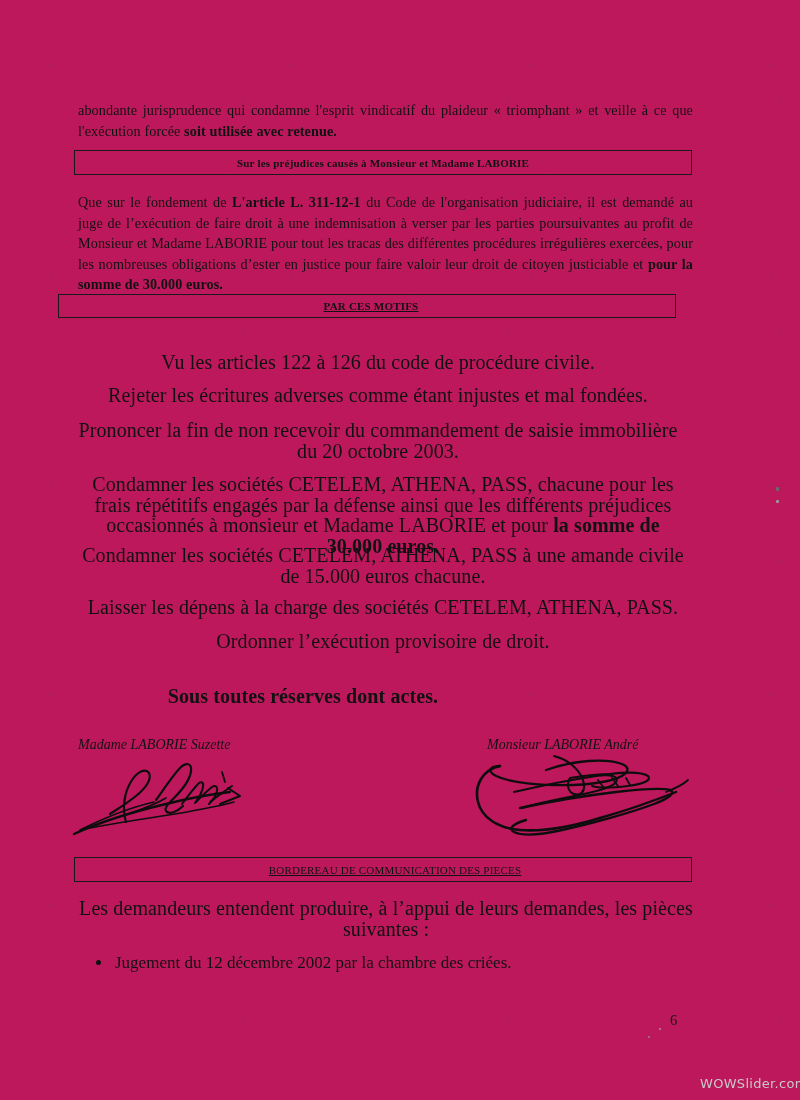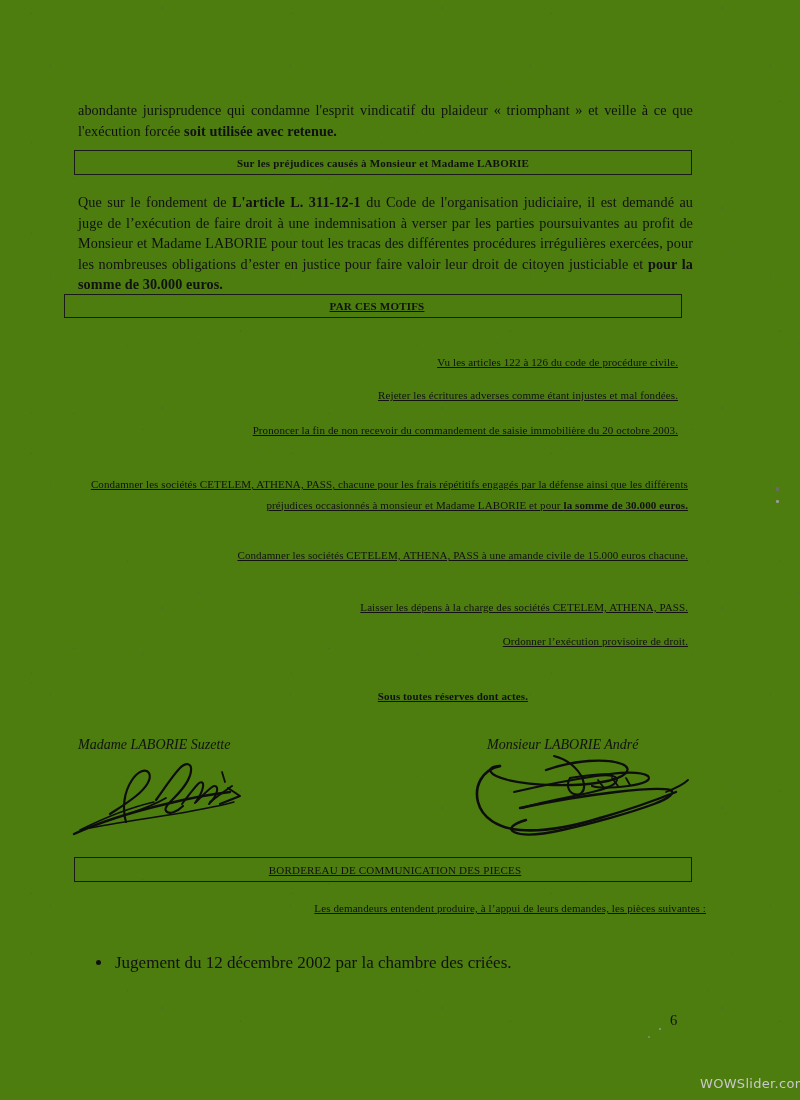--- a/index.html
+++ b/index.html
@@ -4,21 +4,21 @@
 <style>
   html, body {
     margin: 0;
     padding: 0;
     background: #ffffff;
   }
   .page {
     position: relative;
     width: 800px;
     height: 1100px;
-    background: #4d7c0f;
+    background: #be185d;
     overflow: hidden;
     font-family: "Liberation Serif", "DejaVu Serif", serif;
     color: #111111;
   }
 
   
   .noise {
     position: absolute;
     inset: 0;
     pointer-events: none;
@@ -46,25 +46,24 @@
 
   .body-text {
     position: absolute;
     font-size: 14.2px;
     line-height: 20.5px;
     text-align: justify;
     letter-spacing: .1px;
   }
   .para-left {
     position: absolute;
-    font-size: 11px;
+    font-size: 20px;
     line-height: 20.5px;
-    text-align: right;
+    text-align: center;
     letter-spacing: .1px;
-    text-decoration: underline;
   }
   b, .b { font-weight: bold; }
 
   
   .section-box {
     position: absolute;
     border: 1.3px solid #1a1a1a;
     box-sizing: border-box;
     display: flex;
     align-items: center;
@@ -134,21 +133,21 @@
   <div class="noise"></div>
 
   <div class="body-text" style="left:78px; top:100px; width:615px;">abondante jurisprudence qui condamne l'esprit vindicatif du plaideur « triomphant » et veille à ce que l'exécution forcée <b>soit utilisée avec retenue.</b></div>
 
   <div class="section-box" style="left:74px; top:150px; width:618px; height:25px;">
     <span class="label bold">Sur les préjudices causés à Monsieur et Madame LABORIE</span>
   </div>
 
   <div class="body-text" style="left:78px; top:192px; width:615px;">Que sur le fondement de <b>L'article L. 311-12-1</b> du Code de l'organisation judiciaire, il est demandé au juge de l’exécution de faire droit à une indemnisation à verser par les parties poursuivantes au profit de Monsieur et Madame LABORIE pour tout les tracas des différentes procédures irrégulières exercées, pour les nombreuses obligations d’ester en justice pour faire valoir leur droit de citoyen justiciable et <b>pour la somme de 30.000 euros.</b></div>
 
-  <div class="section-box" style="left:64px; top:294px; width:618px; height:24px;padding-left:8px;">
+  <div class="section-box" style="left:58px; top:294px; width:618px; height:24px;padding-left:8px;">
     <span class="label bold underline">PAR CES MOTIFS</span>
   </div>
 
   <div class="para-left" style="left:78px; top:352px; width:600px;">Vu les articles 122 à 126 du code de procédure civile.</div>
 
   <div class="para-left" style="left:78px; top:385px; width:600px;">Rejeter les écritures adverses comme étant injustes et mal fondées.</div>
 
   <div class="para-left" style="left:78px; top:420px; width:600px;">Prononcer la fin de non recevoir du commandement de saisie immobilière du 20 octobre 2003.</div>
 
   <div class="para-left" style="left:78px; top:474px; width:610px;">Condamner les sociétés CETELEM, ATHENA, PASS, chacune pour les frais répétitifs engagés par la défense ainsi que les différents préjudices occasionnés à monsieur  et Madame LABORIE et pour <b>la somme de 30.000 euros.</b></div>

